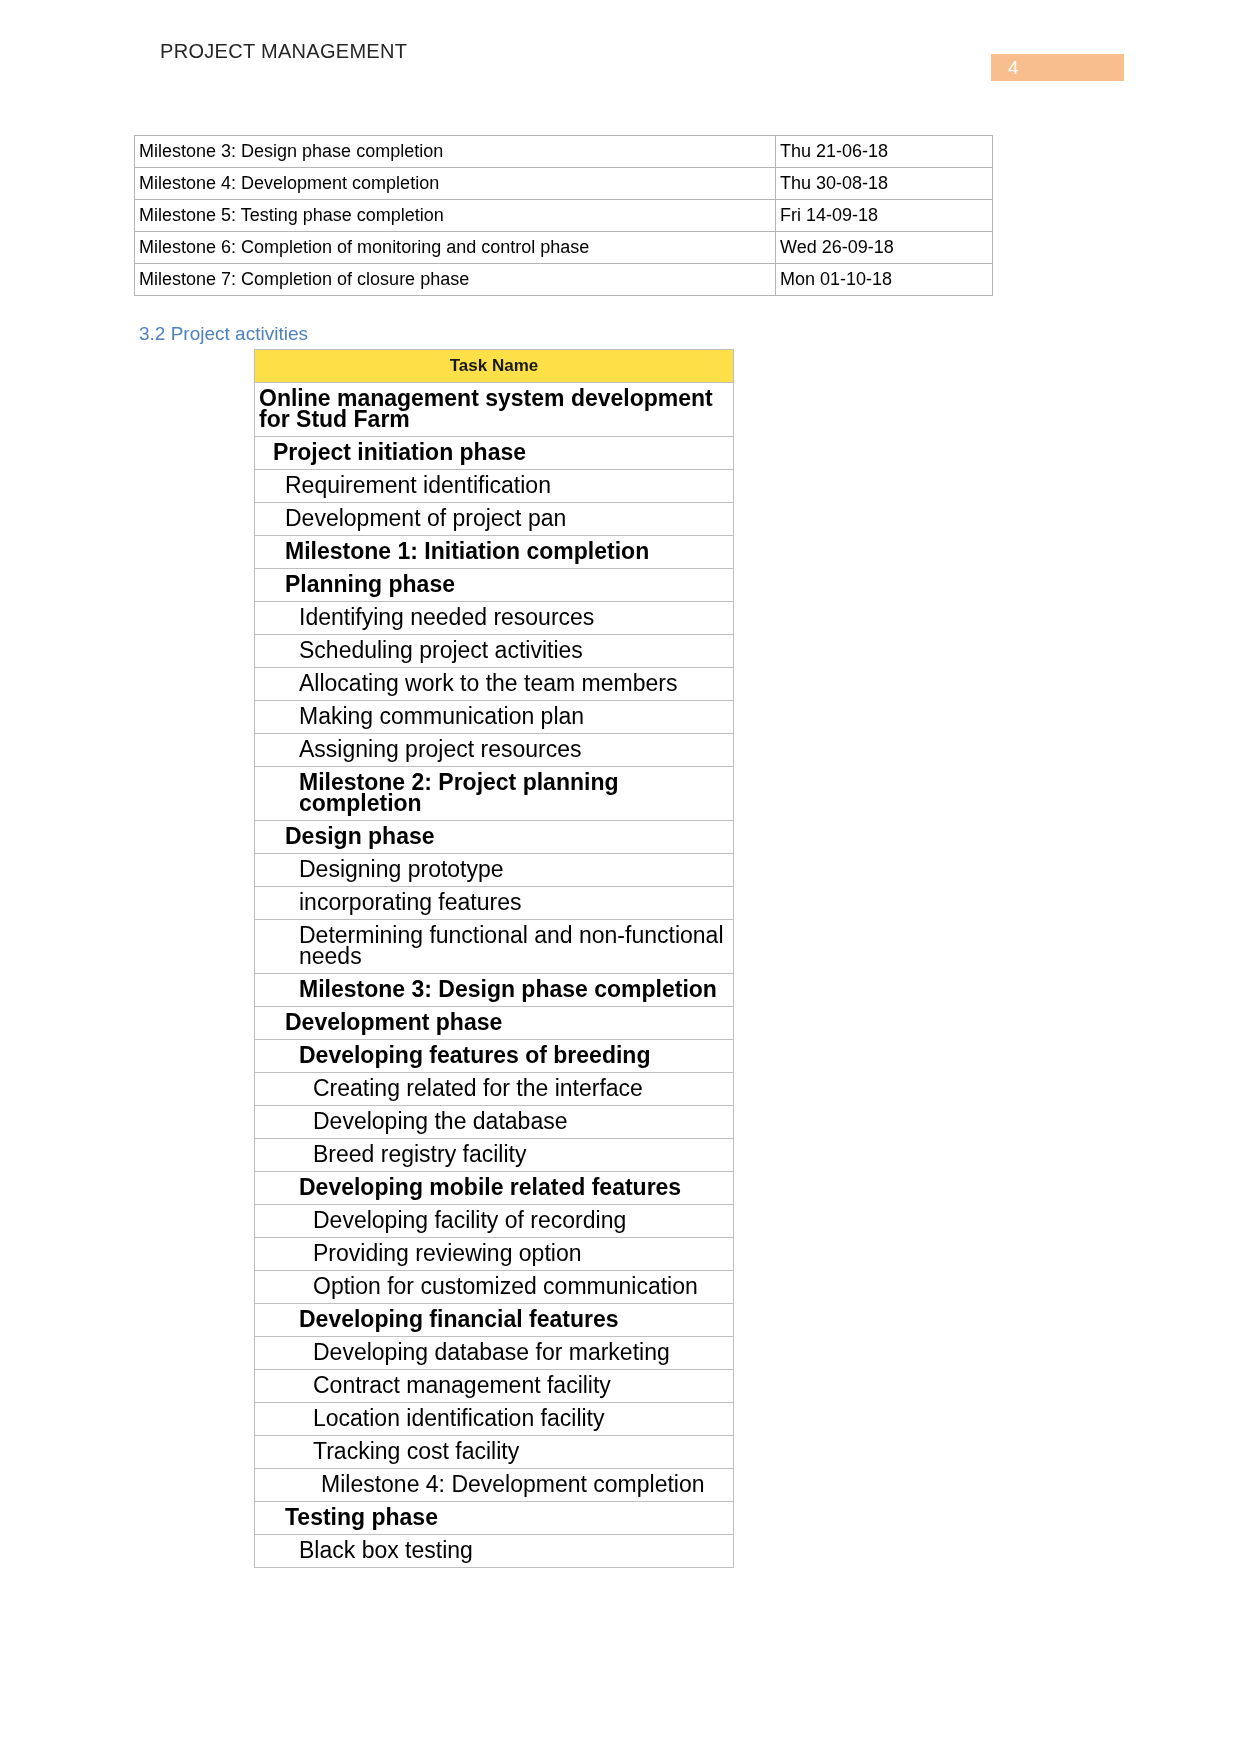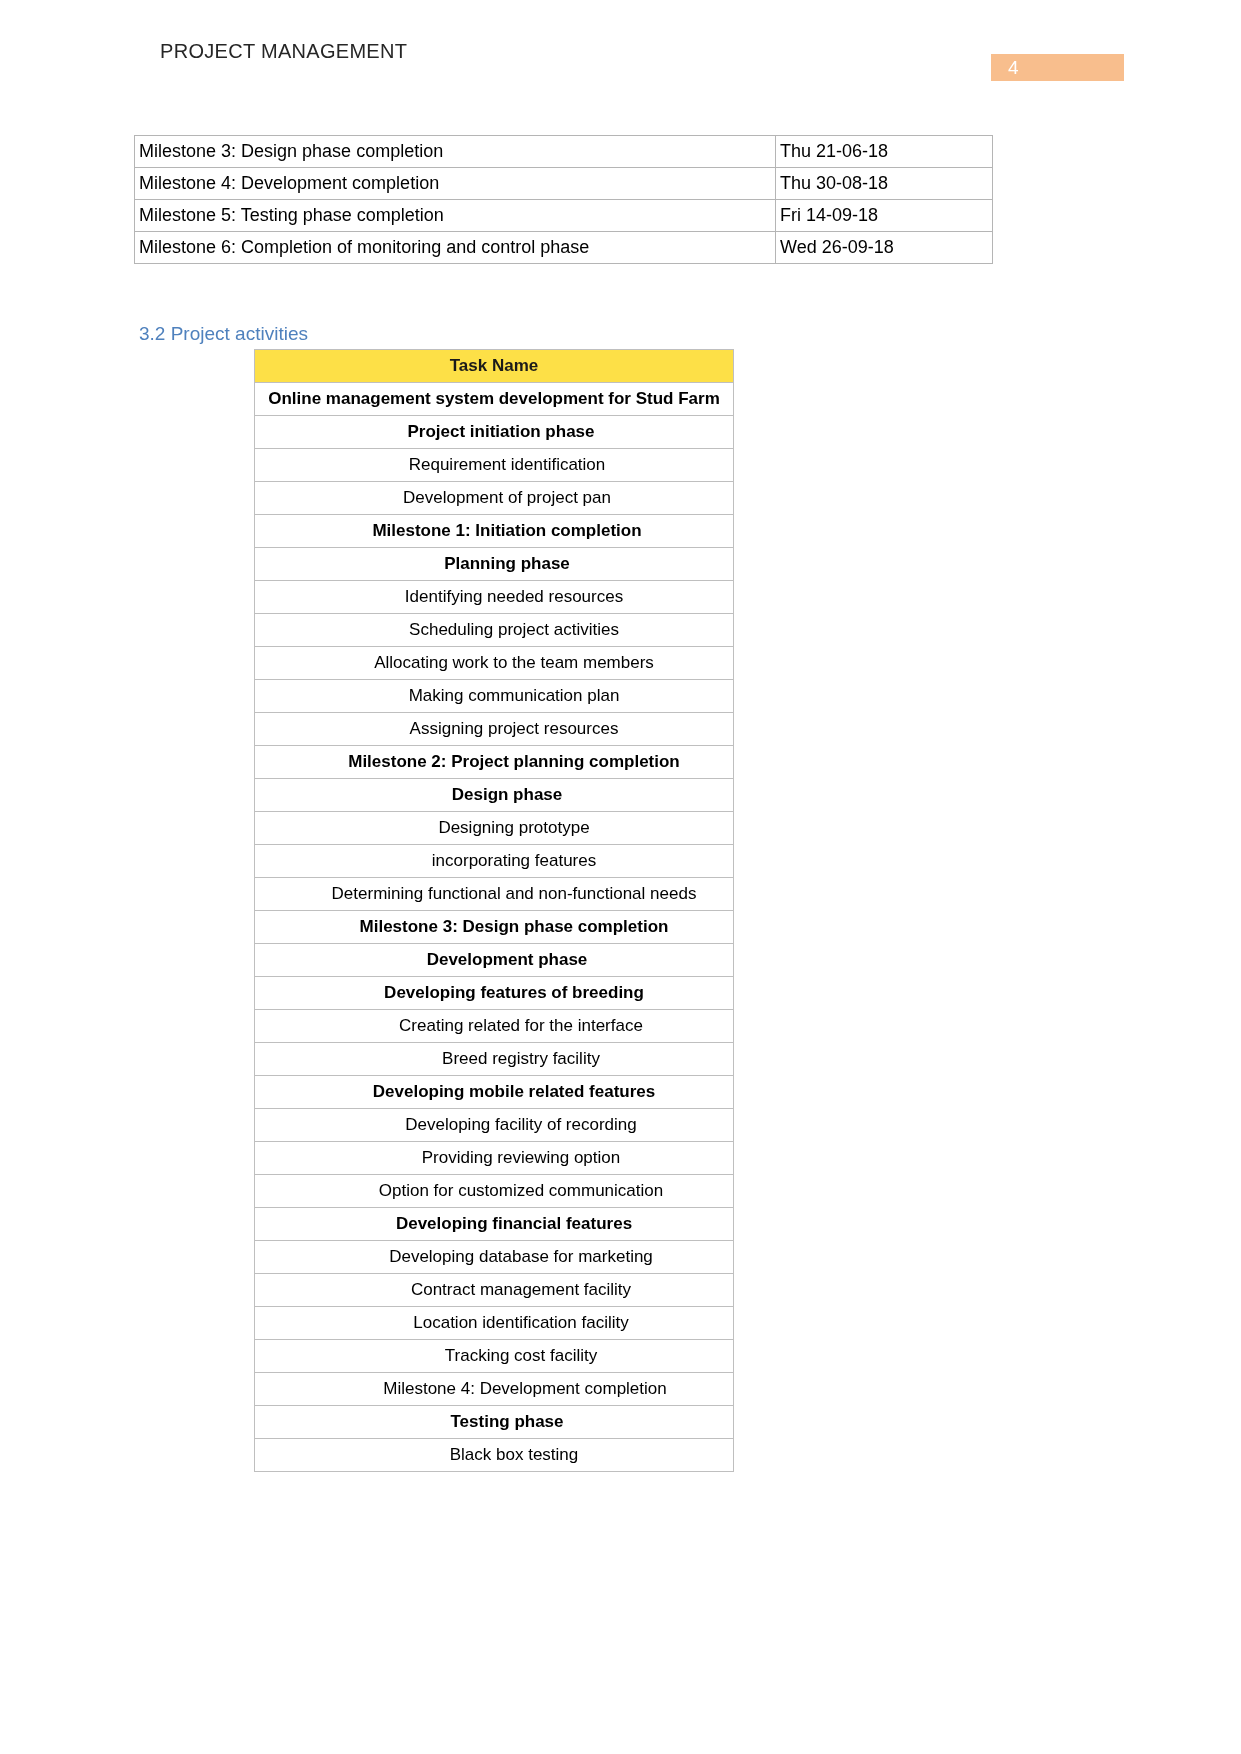--- a/index.html
+++ b/index.html
@@ -86,24 +86,24 @@
     position: absolute;
     left: 254px;
     top: 349px;
     width: 480px;
     border-collapse: collapse;
     table-layout: fixed;
   }
   .task-table th,
   .task-table td {
     border: 1px solid #bfbfbf;
-    font-size: 17px;
+    font-size: 23px;
     line-height: 21px;
     vertical-align: top;
-    text-align: center;
+    text-align: left;
   }
   .task-table th.task-head {
     background: #fde047;
     font-weight: bold;
     font-size: 17px;
     text-align: center;
     padding: 5px 4px 6px 4px;
     color: #1a1a1a;
     border: 1px solid #bfbfbf;
   }
@@ -139,20 +139,24 @@
         <td class="col-date">Thu 30-08-18</td>
       </tr>
       <tr>
         <td class="col-name">Milestone 5: Testing phase completion</td>
         <td class="col-date">Fri 14-09-18</td>
       </tr>
       <tr>
         <td class="col-name">Milestone 6: Completion of monitoring and control phase</td>
         <td class="col-date">Wed 26-09-18</td>
       </tr>
+      <tr>
+        <td class="col-name">Milestone 7: Completion of closure phase</td>
+        <td class="col-date">Mon 01-10-18</td>
+      </tr>
     </tbody>
 </table>
 
 <div class="section-heading">3.2 Project activities</div>
 
 <table class="task-table">
   <thead>
     <tr>
       <th class="task-head">Task Name</th>
     </tr>
@@ -212,20 +216,23 @@
       <tr>
         <td class="lvl2 bold">Development phase</td>
       </tr>
       <tr>
         <td class="lvl3 bold">Developing features of breeding</td>
       </tr>
       <tr>
         <td class="lvl4">Creating related for the interface</td>
       </tr>
       <tr>
+        <td class="lvl4">Developing the database</td>
+      </tr>
+      <tr>
         <td class="lvl4">Breed registry facility</td>
       </tr>
       <tr>
         <td class="lvl3 bold">Developing mobile related features</td>
       </tr>
       <tr>
         <td class="lvl4">Developing facility of recording</td>
       </tr>
       <tr>
         <td class="lvl4">Providing reviewing option</td>

